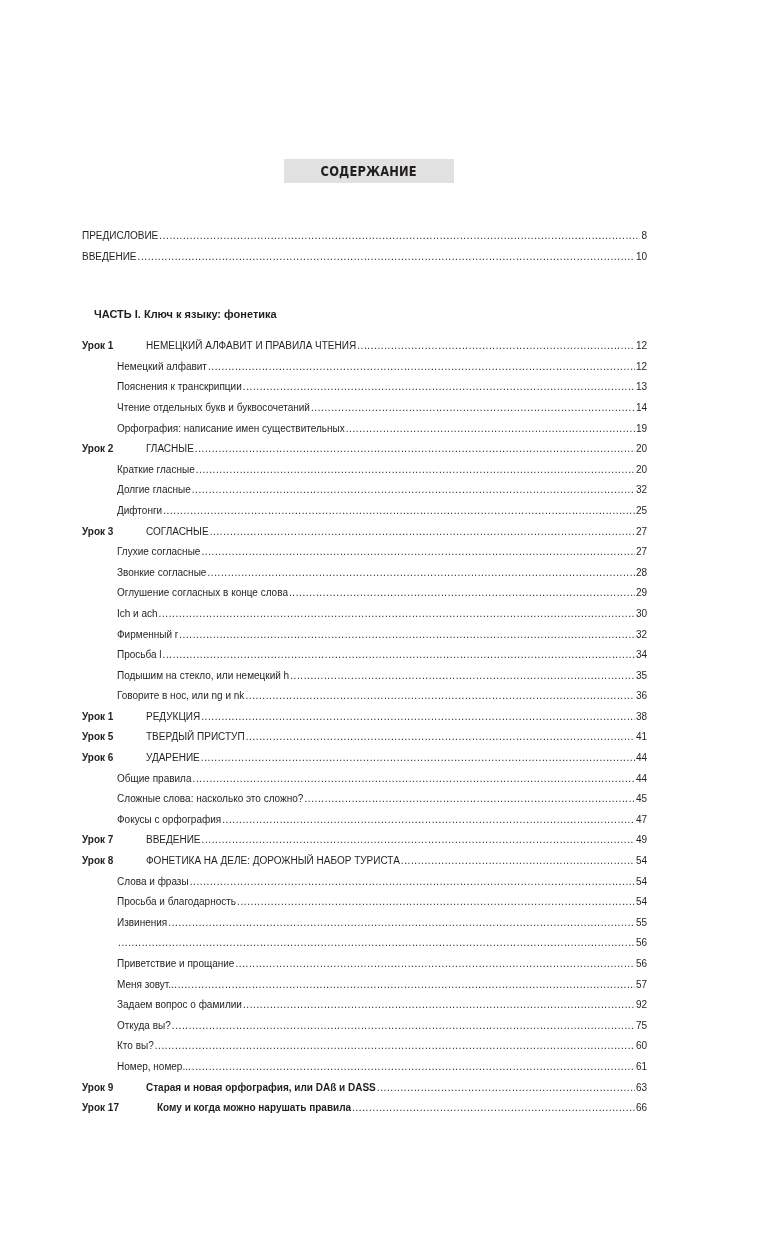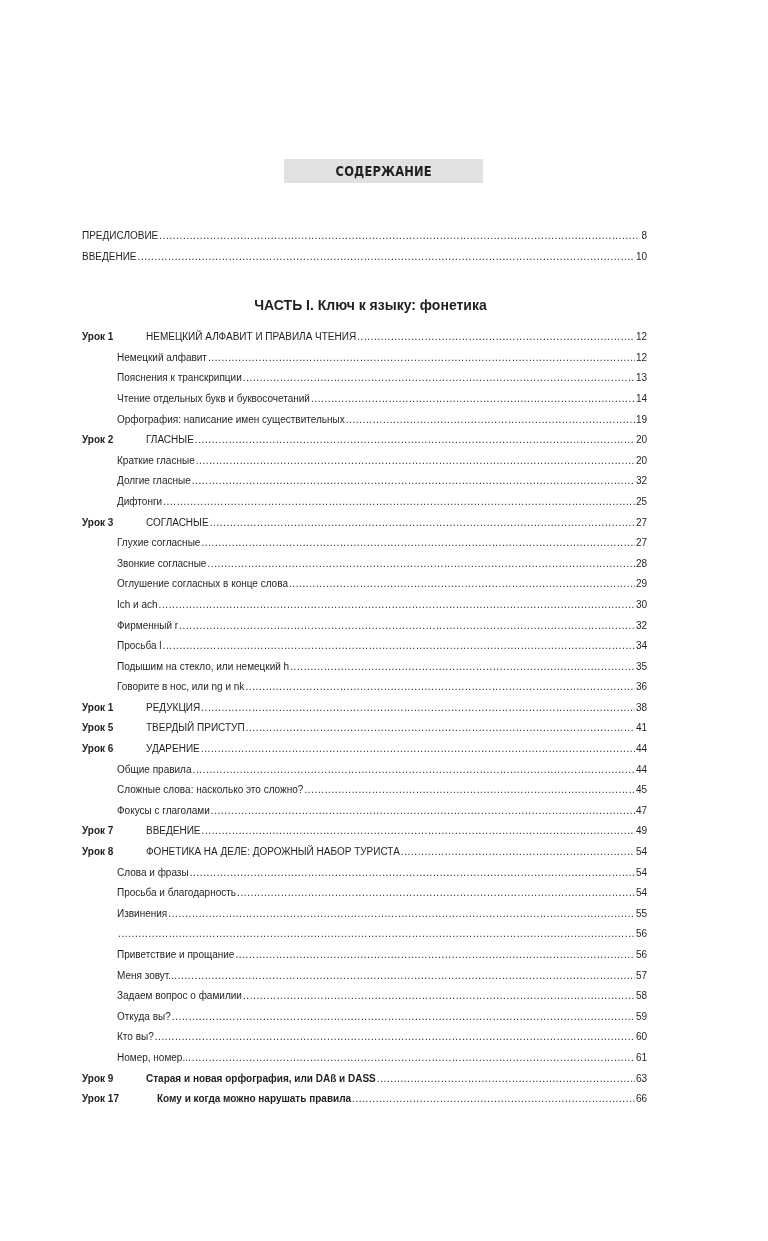--- a/index.html
+++ b/index.html
@@ -12,21 +12,21 @@
       height: 1241px;
       position: relative;
       font-family: "Liberation Sans", sans-serif;
       color: #231f20;
       overflow: hidden;
     }
     .page-header {
       position: absolute;
       left: 284px;
       top: 159px;
-      width: 199px;
+      width: 170px;
       height: 24px;
       background: #e1e1e1;
       display: flex;
       align-items: center;
       justify-content: center;
     }
     .page-header span {
       font-family: "DejaVu Sans", sans-serif;
       font-weight: bold;
       font-size: 14px;
@@ -75,26 +75,26 @@
       display: inline-block;
       width: 64px;
     }
     .row.lesson.wide .num {
       width: 75px;
     }
     .row.lesson.boldtitle .title {
       font-weight: bold;
     }
     .part-title {
-      text-align: center;
+      text-align: left;
       font-weight: bold;
-      font-size: 14px;
+      font-size: 11px;
       height: 20px;
       line-height: 20px;
-      margin-top: 28px;
+      margin-top: 37px;
       margin-bottom: 12px;
       padding-left: 12px;
     }
   </style>
 </head>
 <body>
 
 <div class="page-header">
   <span>СОДЕРЖАНИЕ</span>
 </div>
@@ -223,21 +223,21 @@
         <span class="label"><span>Общие правила</span></span>
         <span class="leader"></span>
         <span class="page">44</span>
       </div>
       <div class="row sub">
         <span class="label"><span>Сложные слова: насколько это сложно?</span></span>
         <span class="leader"></span>
         <span class="page">45</span>
       </div>
       <div class="row sub">
-        <span class="label"><span>Фокусы с глаголами</span></span>
+        <span class="label"><span>Фокусы с орфография</span></span>
         <span class="leader"></span>
         <span class="page">47</span>
       </div>
       <div class="row lesson">
         <span class="label"><span class="num">Урок 7</span><span class="title">ВВЕДЕНИЕ</span></span>
         <span class="leader"></span>
         <span class="page">49</span>
       </div>
       <div class="row lesson">
         <span class="label"><span class="num">Урок 8</span><span class="title">ФОНЕТИКА НА ДЕЛЕ: ДОРОЖНЫЙ НАБОР ТУРИСТА</span></span>
@@ -269,26 +269,26 @@
         <span class="page">56</span>
       </div>
       <div class="row sub">
         <span class="label"><span>Меня зовут...</span></span>
         <span class="leader"></span>
         <span class="page">57</span>
       </div>
       <div class="row sub">
         <span class="label"><span>Задаем вопрос о фамилии</span></span>
         <span class="leader"></span>
-        <span class="page">58</span>
+        <span class="page">92</span>
       </div>
       <div class="row sub">
         <span class="label"><span>Откуда вы?</span></span>
         <span class="leader"></span>
-        <span class="page">59</span>
+        <span class="page">75</span>
       </div>
       <div class="row sub">
         <span class="label"><span>Кто вы?</span></span>
         <span class="leader"></span>
         <span class="page">60</span>
       </div>
       <div class="row sub">
         <span class="label"><span>Номер, номер...</span></span>
         <span class="leader"></span>
         <span class="page">61</span>

